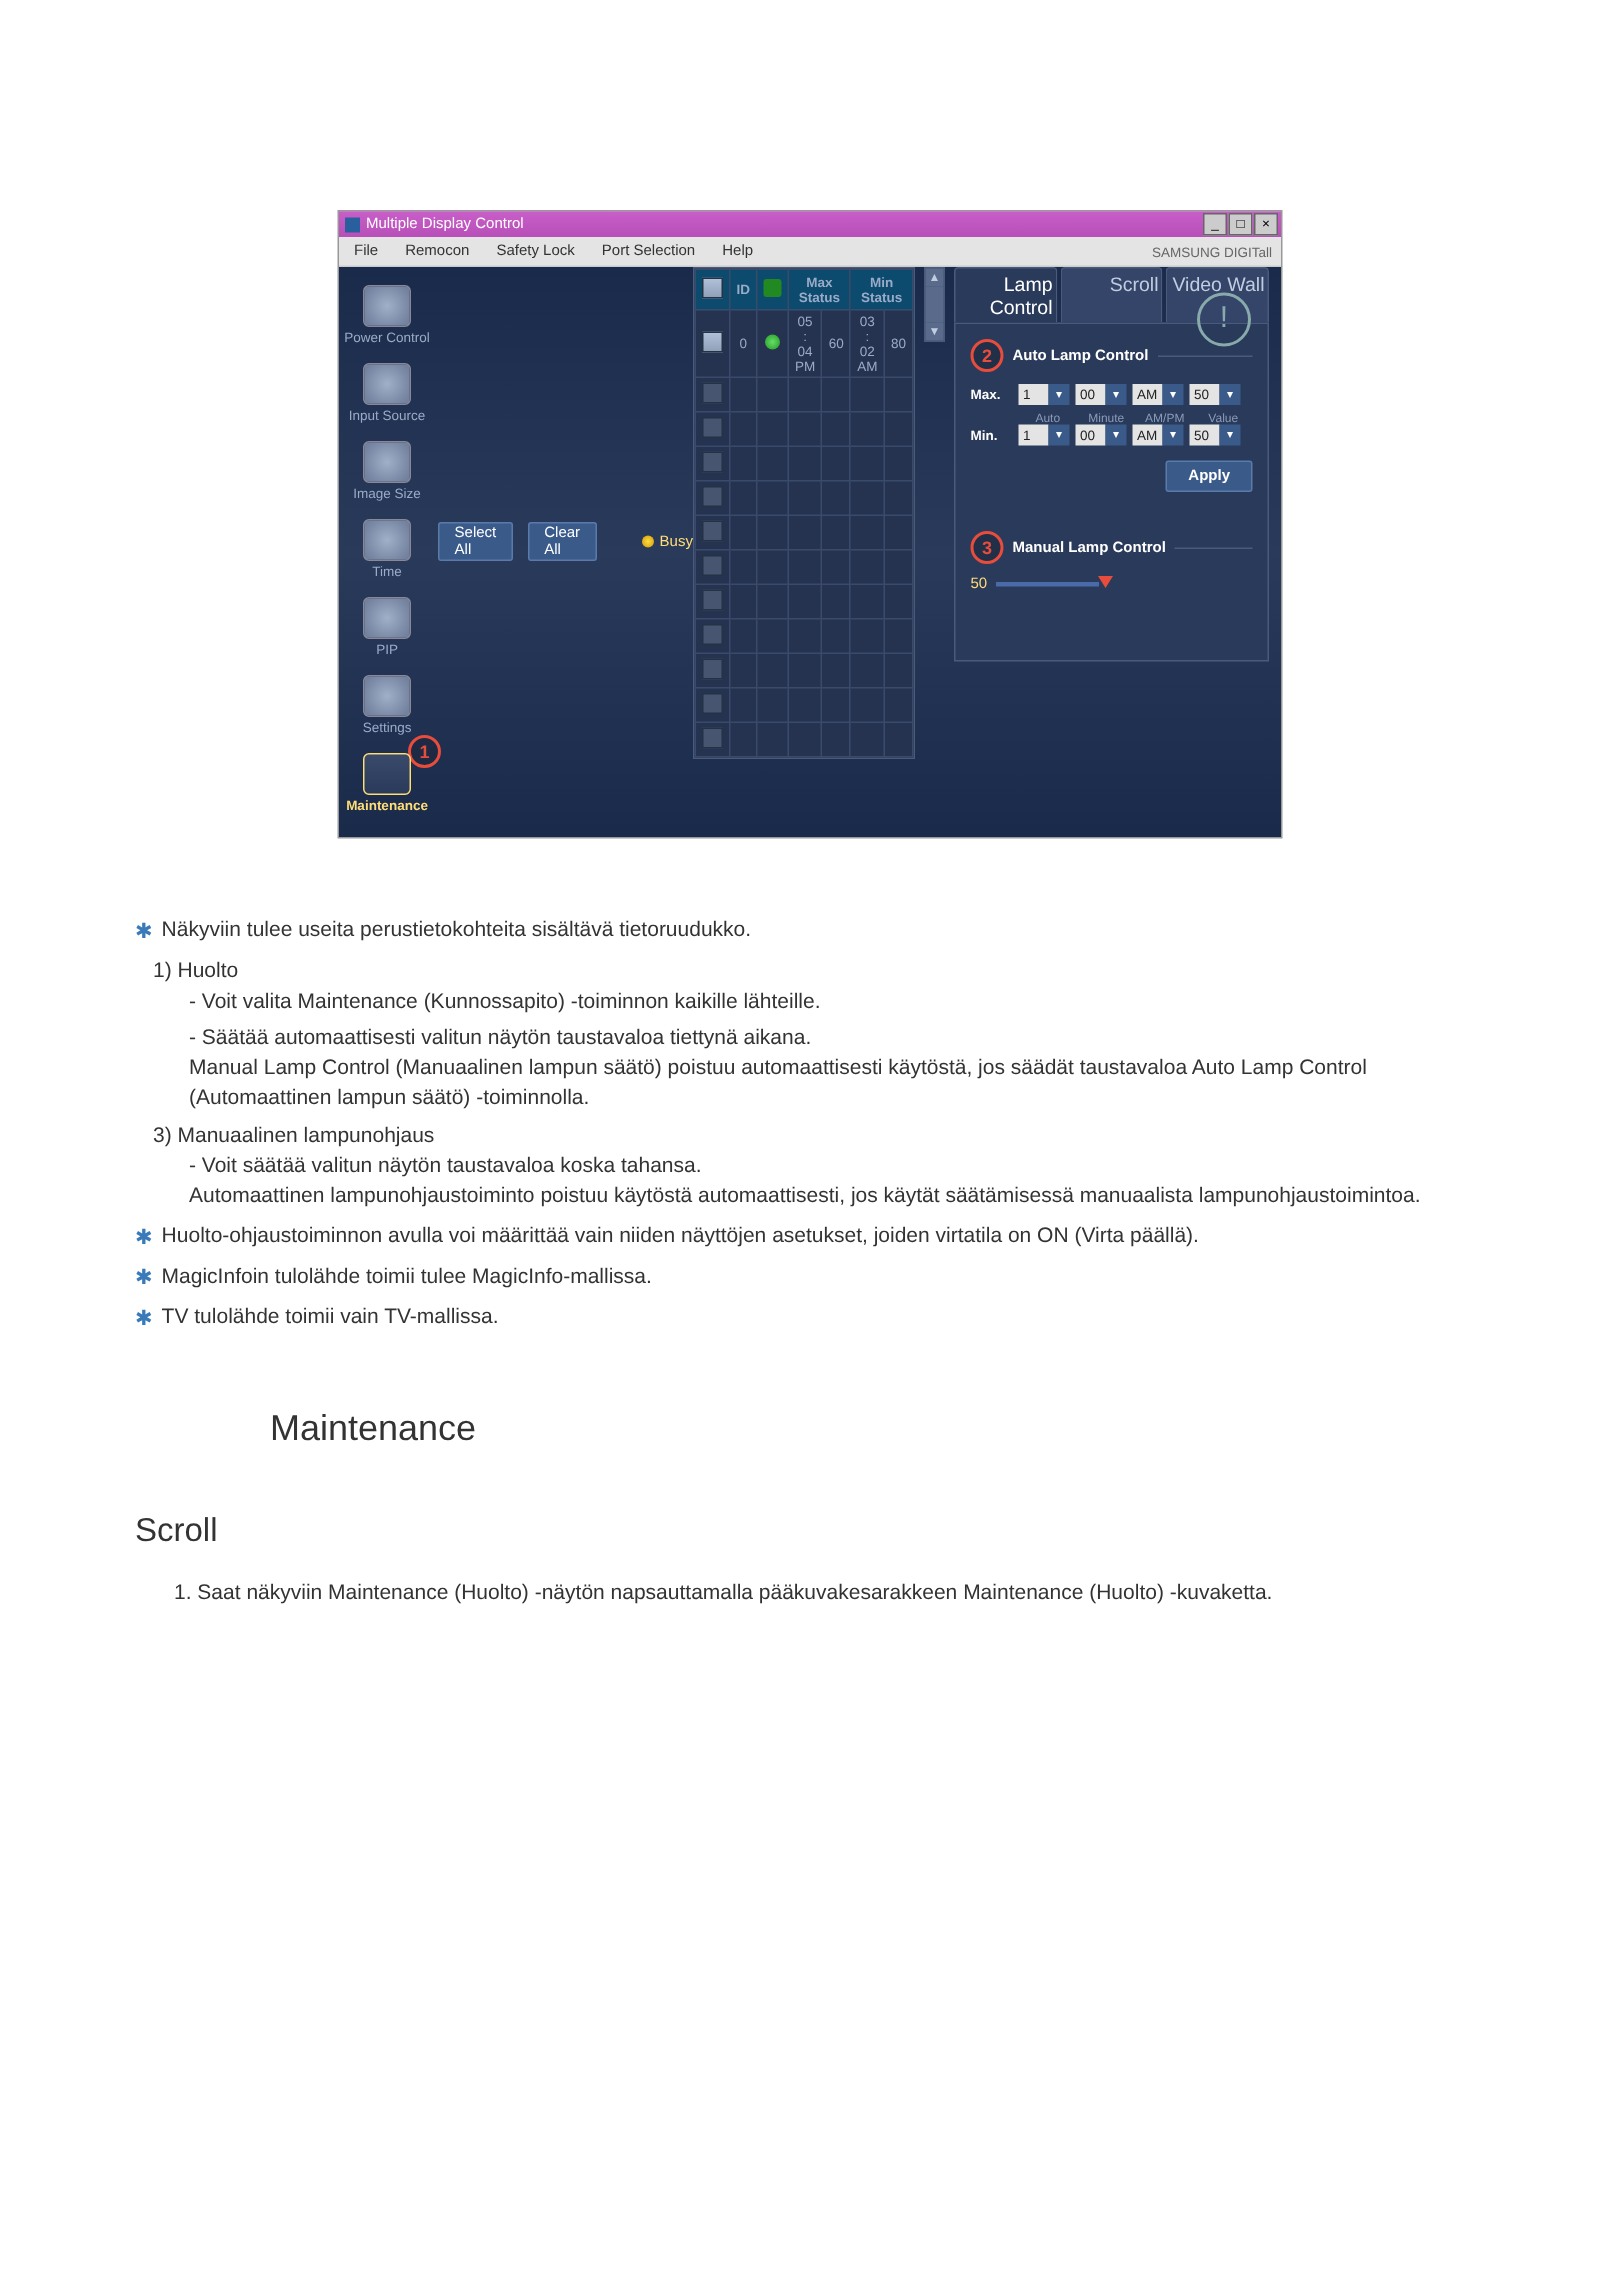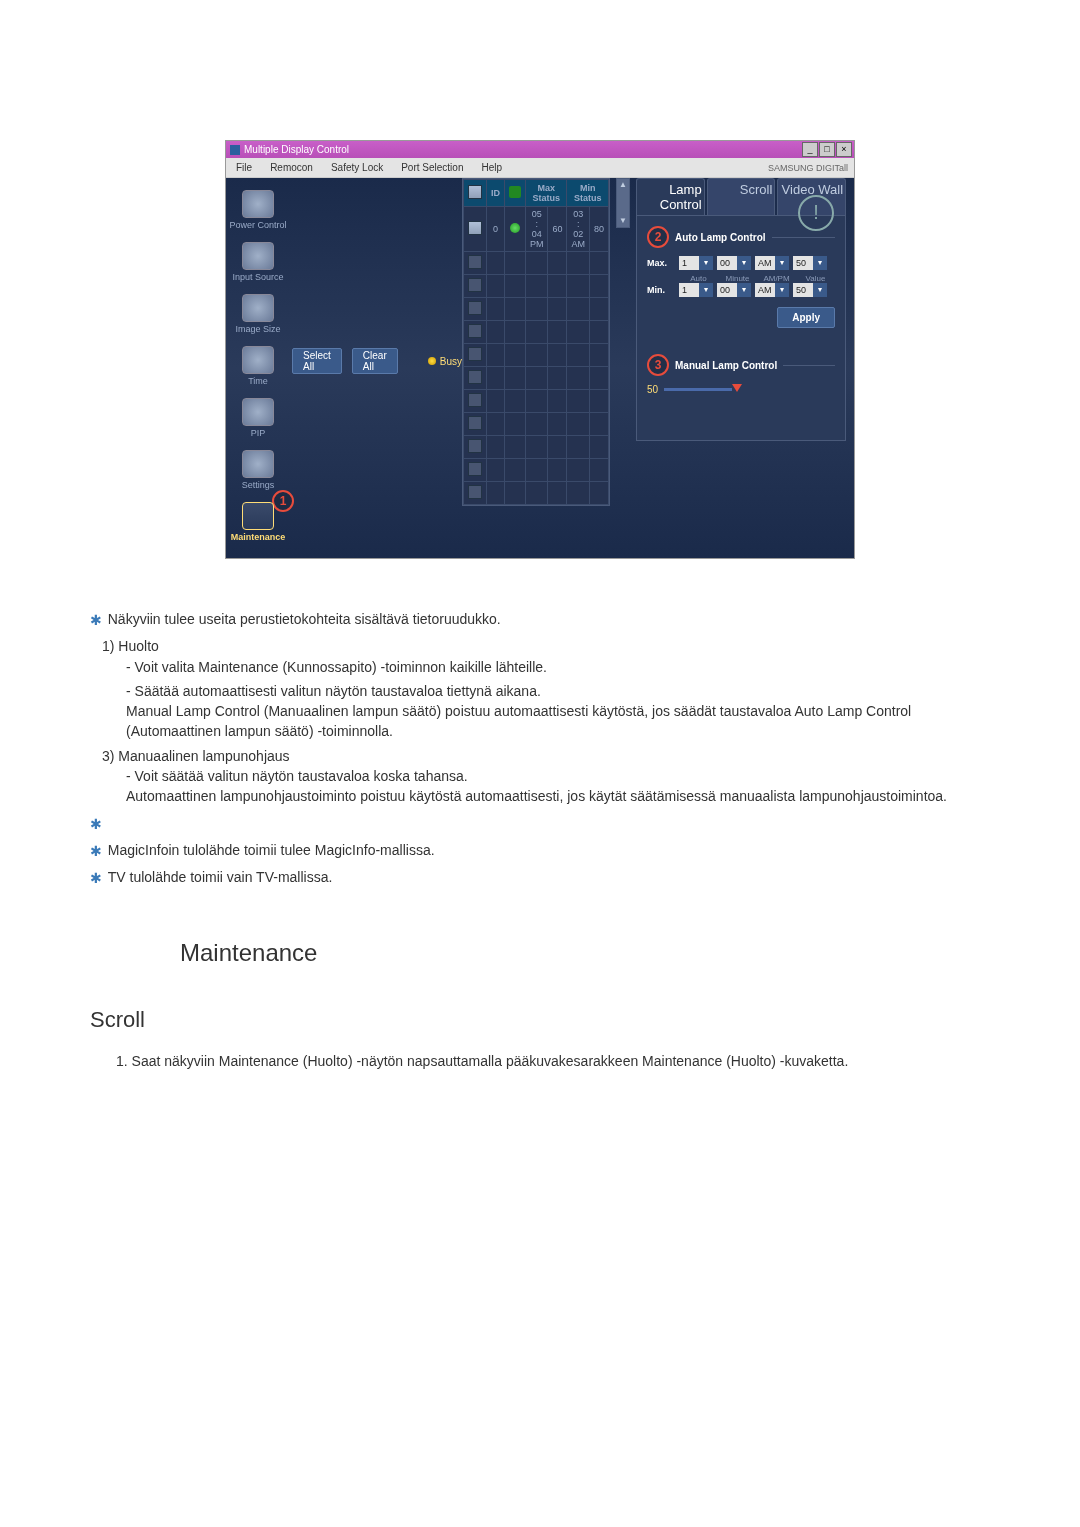--- a/index.html
+++ b/index.html
@@ -699,20 +699,21 @@
     </div>
 
     <div class="num-item">
       <span class="head">3)  Manuaalinen lampunohjaus</span>
       <span class="body">- Voit säätää valitun näytön taustavaloa koska tahansa.</span>
       <span class="body">Automaattinen lampunohjaustoiminto poistuu käytöstä automaattisesti, jos käytät säätämisessä manuaalista lampunohjaustoimintoa.</span>
     </div>
 
     <div class="star-item">
       <span class="star">✱</span>
+      <span>Huolto-ohjaustoiminnon avulla voi määrittää vain niiden näyttöjen asetukset, joiden virtatila on ON (Virta päällä).</span>
     </div>
     <div class="star-item">
       <span class="star">✱</span>
       <span>MagicInfoin tulolähde toimii tulee MagicInfo-mallissa.</span>
     </div>
     <div class="star-item">
       <span class="star">✱</span>
       <span>TV tulolähde toimii vain TV-mallissa.</span>
     </div>
 

